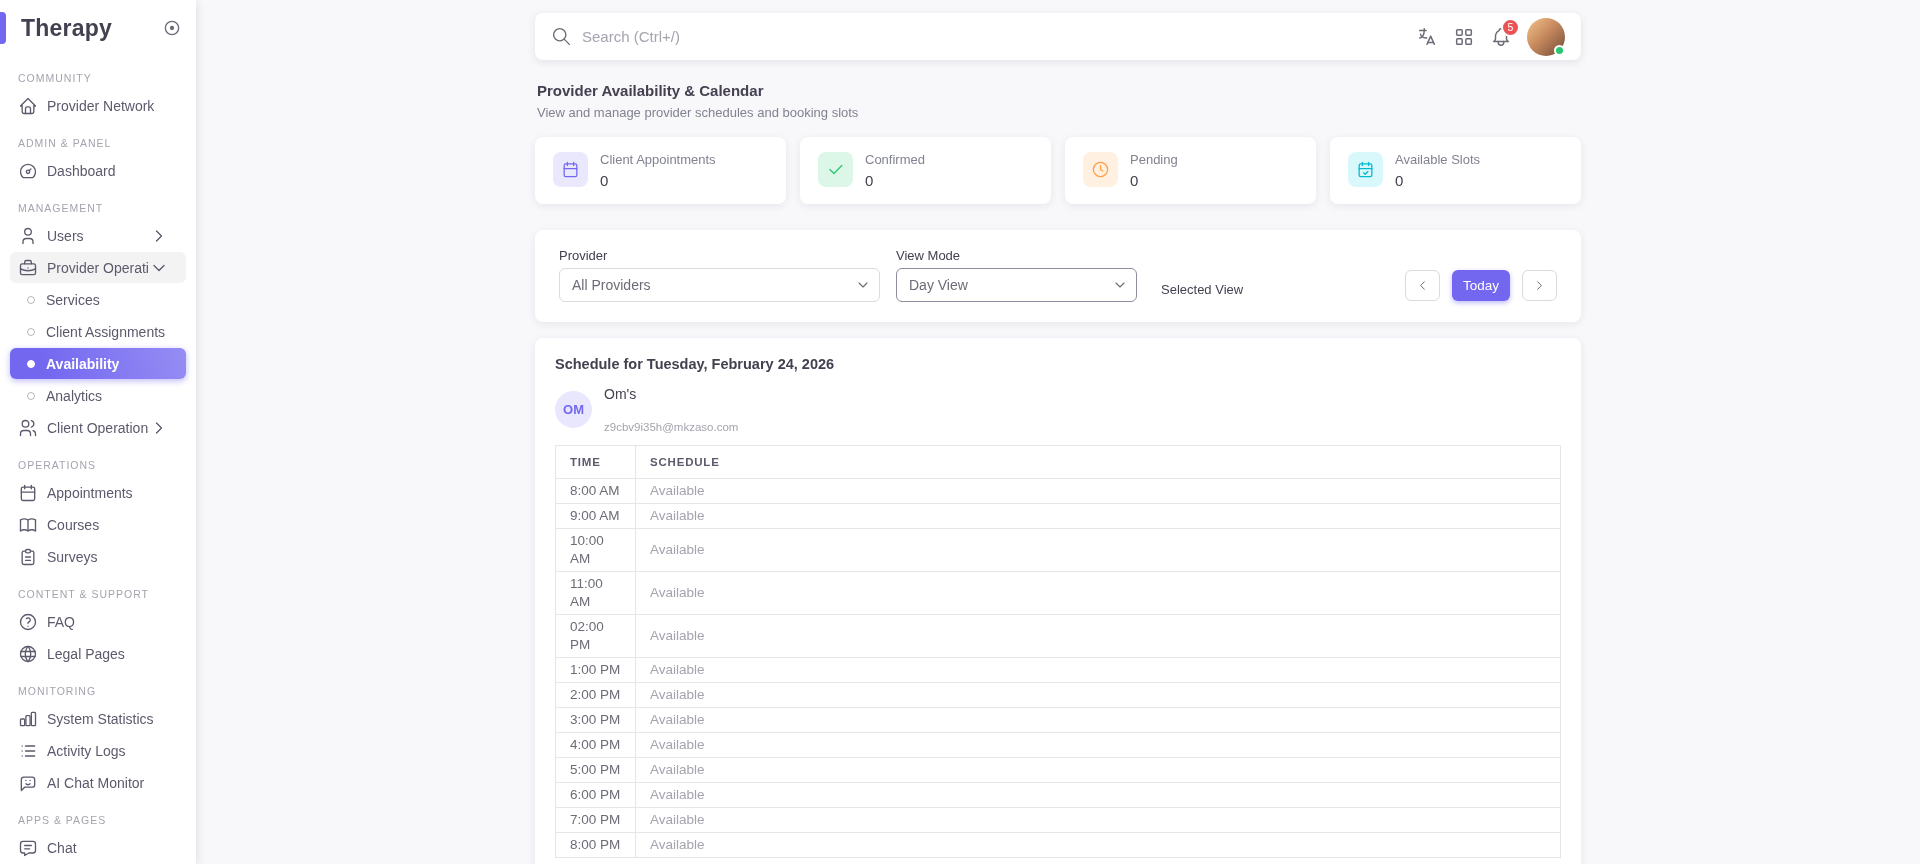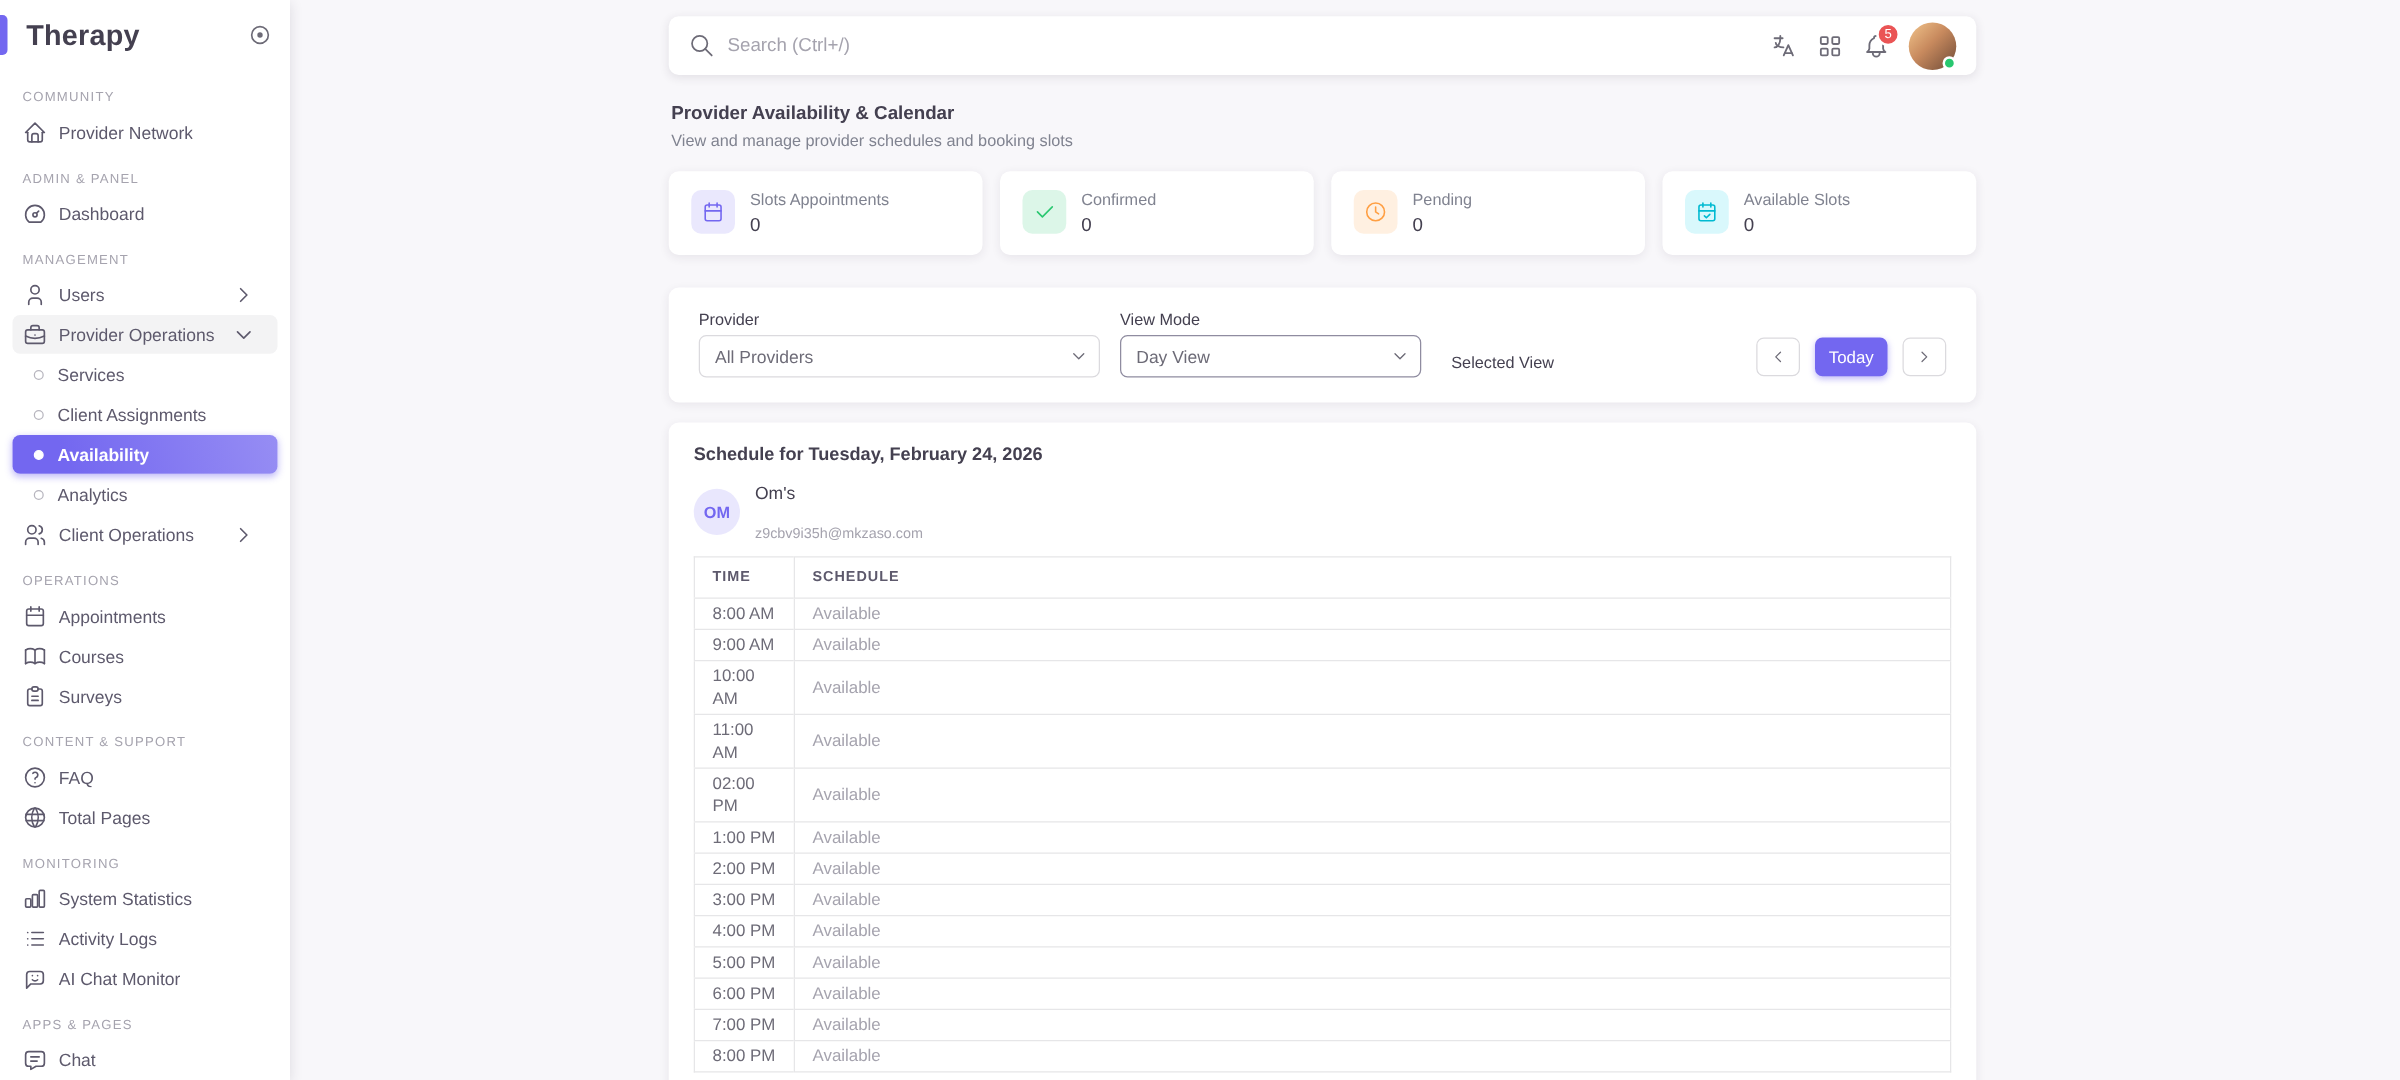--- a/index.html
+++ b/index.html
@@ -6,21 +6,21 @@
   html,body { width:1920px; height:864px; overflow:hidden; }
   body {
     background:#f8f7fa;
     font-family:"Liberation Sans","DejaVu Sans",sans-serif;
     color:#5d596c;
   }
   svg.i { fill:none; stroke:currentColor; stroke-width:1.6; stroke-linecap:round; stroke-linejoin:round; }
 
   
   .sidebar {
-    position:fixed; left:0; top:0; bottom:0; width:232px;
+    position:fixed; left:0; top:0; bottom:0; width:196px;
     background:#fff; box-shadow:0 2px 10px rgba(47,43,61,.14); z-index:20;
     overflow:hidden;
   }
   .sidebar-header { display:flex; align-items:center; height:56px; padding-right:14px; }
   .logo-bar { width:6px; height:32px; background:#7367f0; border-radius:0 4px 4px 0; }
   .logo-text { font-size:23px; font-weight:bold; color:#444050; margin-left:15px; flex:1; letter-spacing:.2px; }
   .pin-btn { width:20px; height:20px; color:#6d6b77; background:none; border:none; cursor:pointer; display:flex; align-items:center; }
   .nav-section-label {
     margin:16px 14px 5px 18px; font-size:10.5px; line-height:13px;
     letter-spacing:1px; color:#a5a3ae; text-transform:uppercase;
@@ -273,21 +273,21 @@
           <path d="M12 13.5a1.5 1.5 0 0 1 1-1.5a2.6 2.6 0 1 0-3-4"></path>
         </svg>
       <span class="lbl">FAQ</span>
     </div>
     <div class="nav-item">
       <svg class="i" viewBox="0 0 24 24">
           <circle cx="12" cy="12" r="9"></circle>
           <path d="M3.6 9h16.8M3.6 15h16.8"></path>
           <path d="M11.5 3a17 17 0 0 0 0 18M12.5 3a17 17 0 0 1 0 18"></path>
         </svg>
-      <span class="lbl">Total Pages</span>
+      <span class="lbl">Legal Pages</span>
     </div>
 
     <div class="nav-section-label">MONITORING</div>
     <div class="nav-item">
       <svg class="i" viewBox="0 0 24 24">
           <rect x="3" y="12" width="5" height="8" rx="1"></rect>
           <rect x="9.5" y="8" width="5" height="12" rx="1"></rect>
           <rect x="16" y="4" width="5" height="16" rx="1"></rect>
         </svg>
       <span class="lbl">System Statistics</span>
@@ -366,21 +366,21 @@
 
     <div class="stats">
       <div class="stat-card">
         <div class="stat-icon ic-purple">
           <svg class="i" viewBox="0 0 24 24">
               <rect x="4" y="5" width="16" height="16" rx="2"></rect>
               <path d="M16 3v4M8 3v4M4 11h16"></path>
             </svg>
         </div>
         <div>
-          <div class="stat-label">Slots Appointments</div>
+          <div class="stat-label">Client Appointments</div>
           <div class="stat-value">0</div>
         </div>
       </div>
       <div class="stat-card">
         <div class="stat-icon ic-green">
           <svg class="i" viewBox="0 0 24 24">
               <path d="M5 12l5 5L20 7"></path>
             </svg>
         </div>
         <div>

